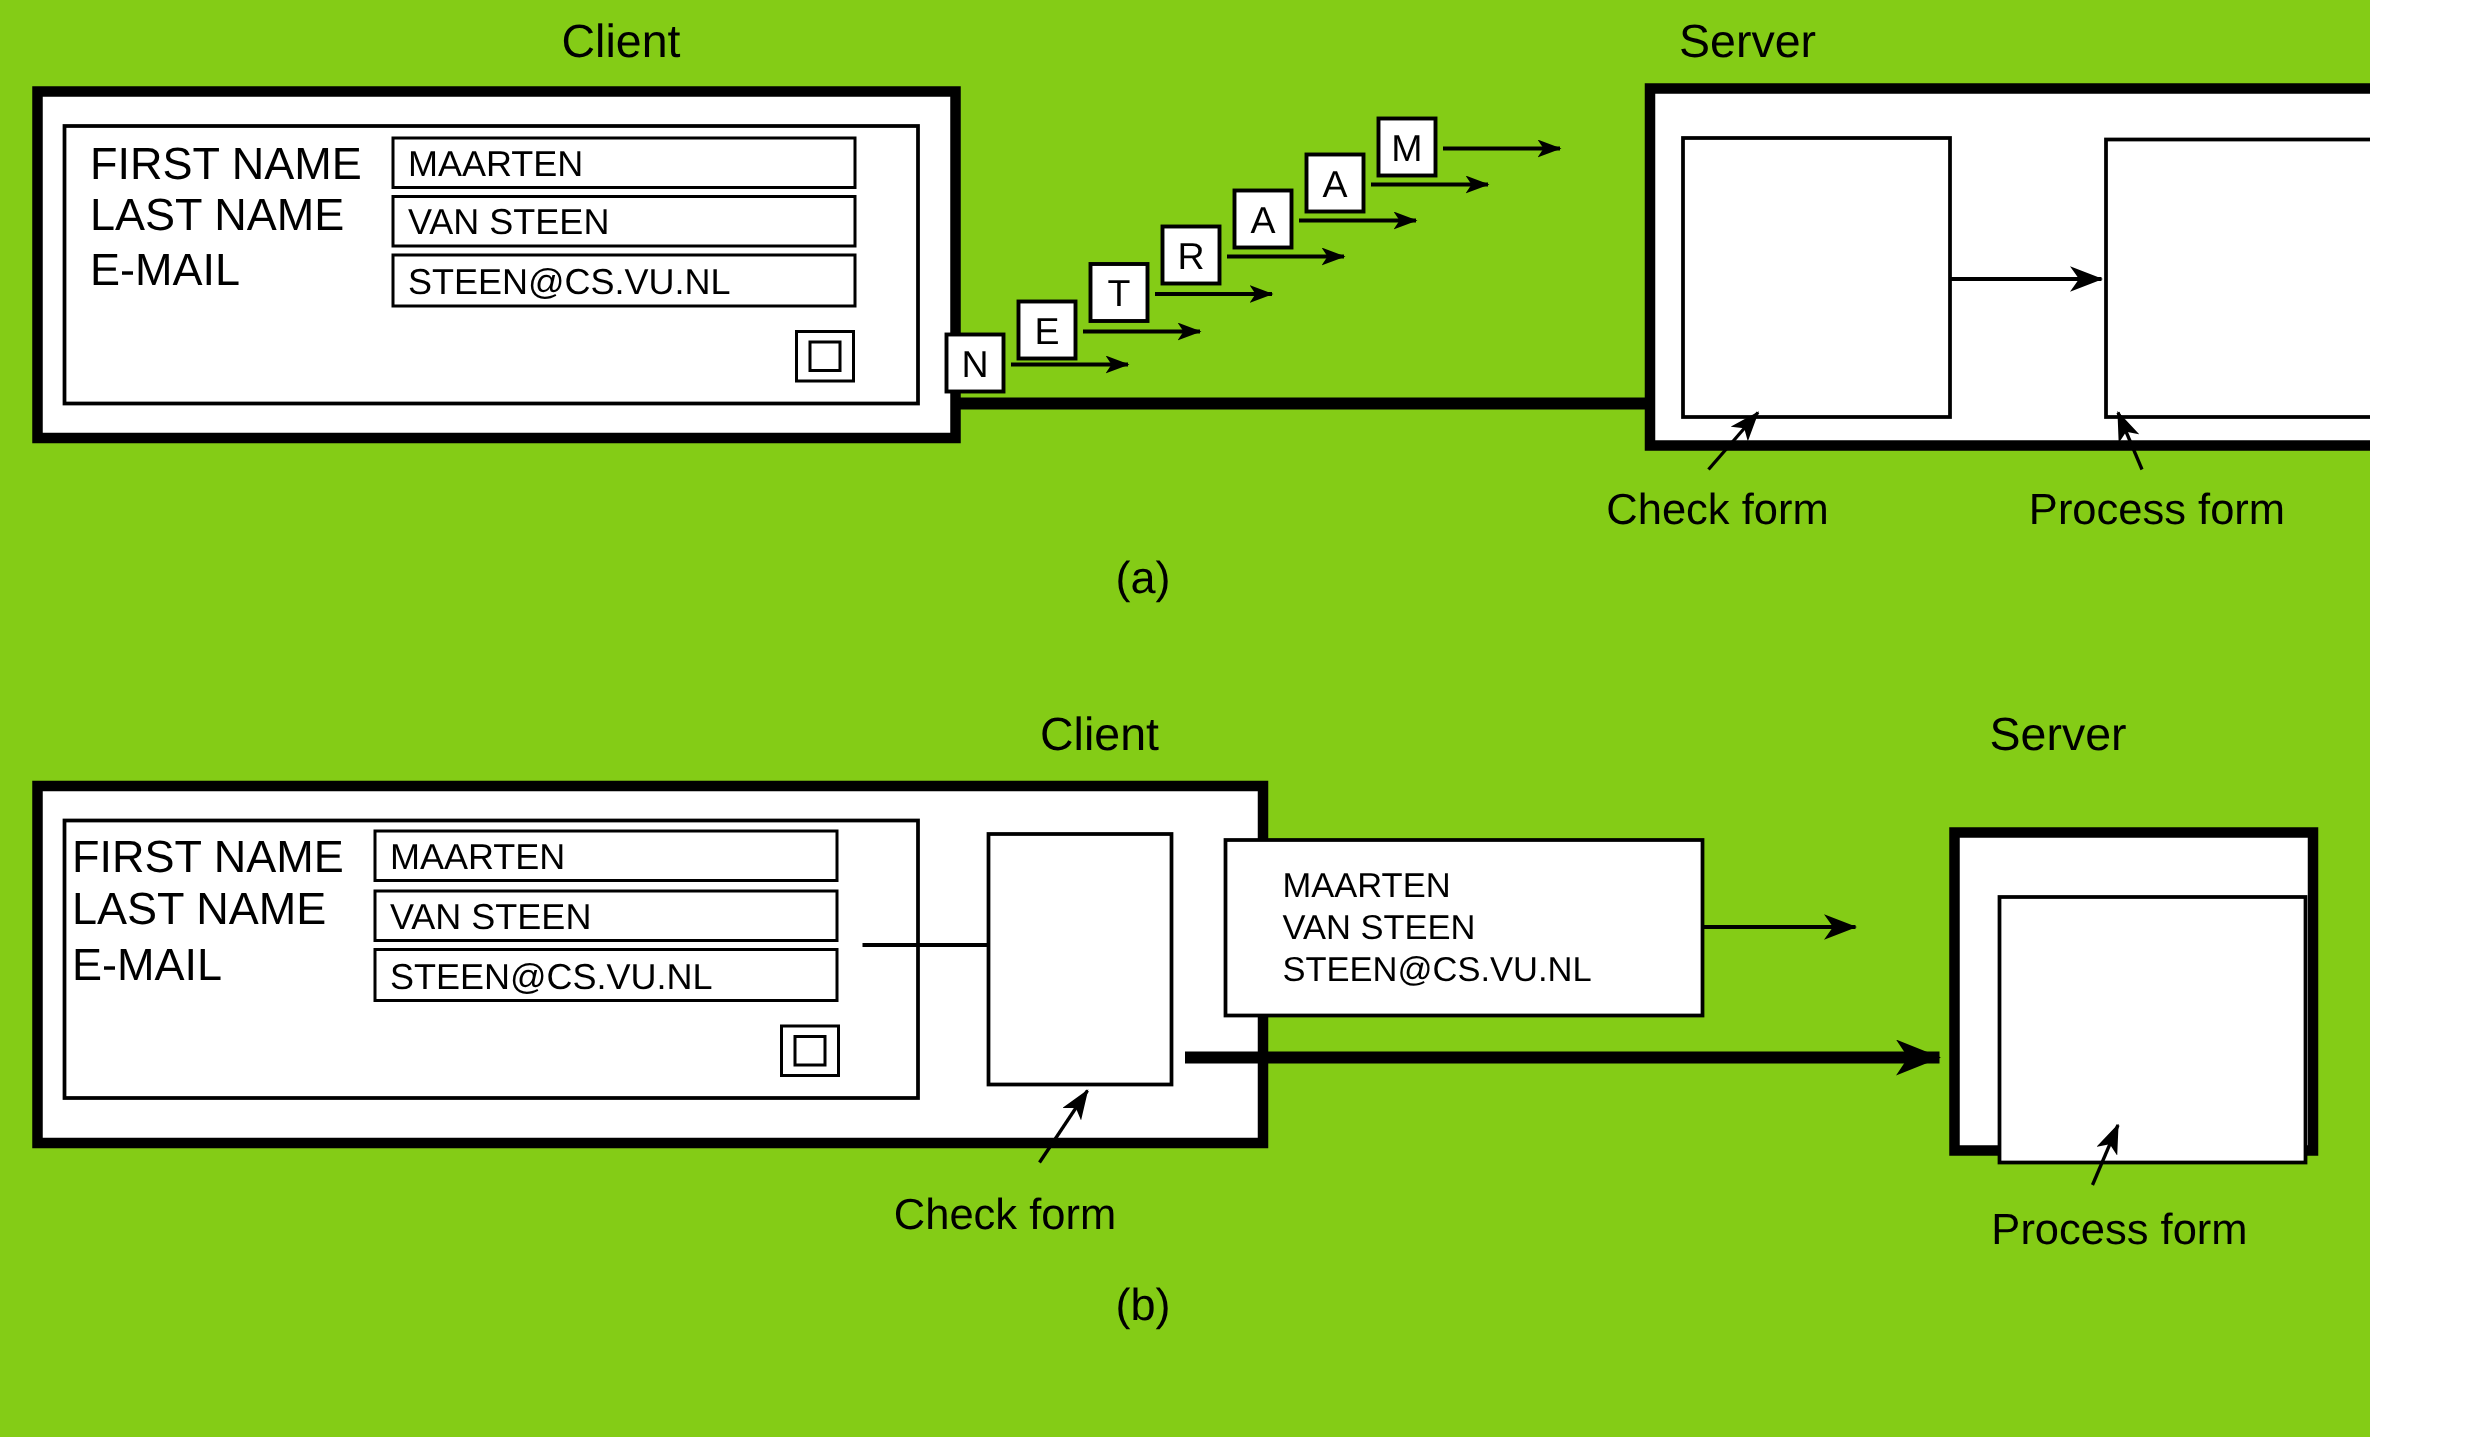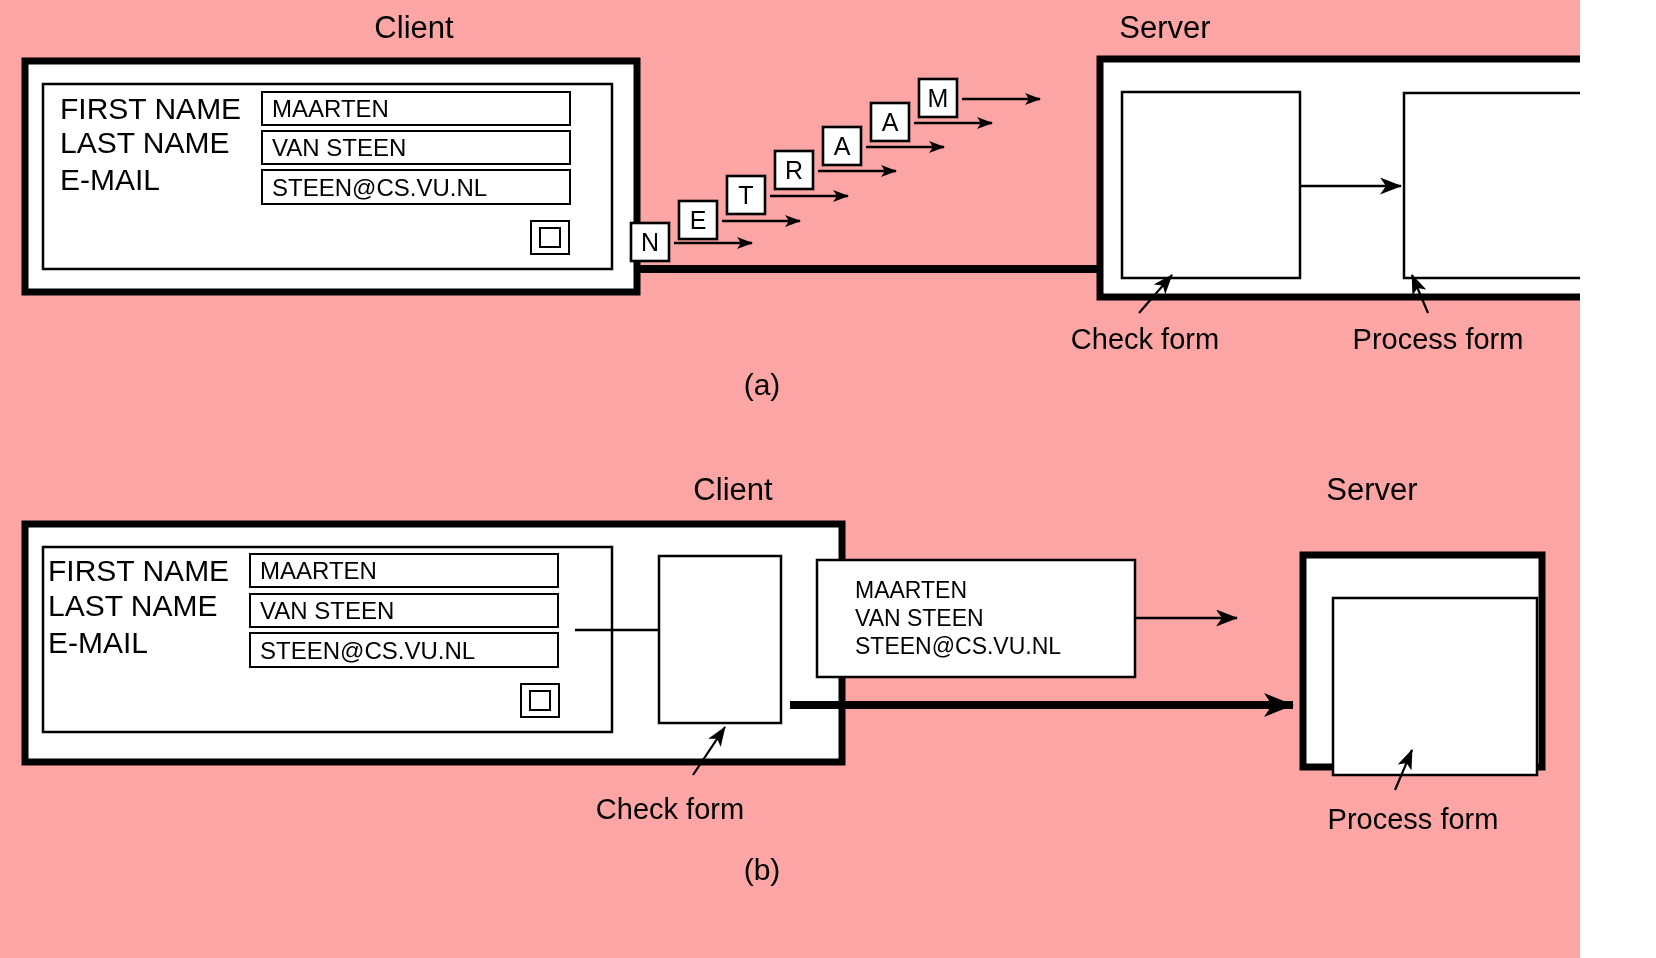--- a/index.html
+++ b/index.html
@@ -4,21 +4,21 @@
 <style>
   html, body {
     margin: 0;
     padding: 0;
     background: #ffffff;
   }
   #stage {
     position: relative;
     width: 1580px;
     height: 958px;
-    background: #fca5a5;
+    background: #84cc16;
     font-family: "Liberation Sans", sans-serif;
     overflow: hidden;
   }
   svg.diagram {
     position: absolute;
     top: 0;
     left: 0;
     width: 1656px;
     height: 958px;
     display: block;

